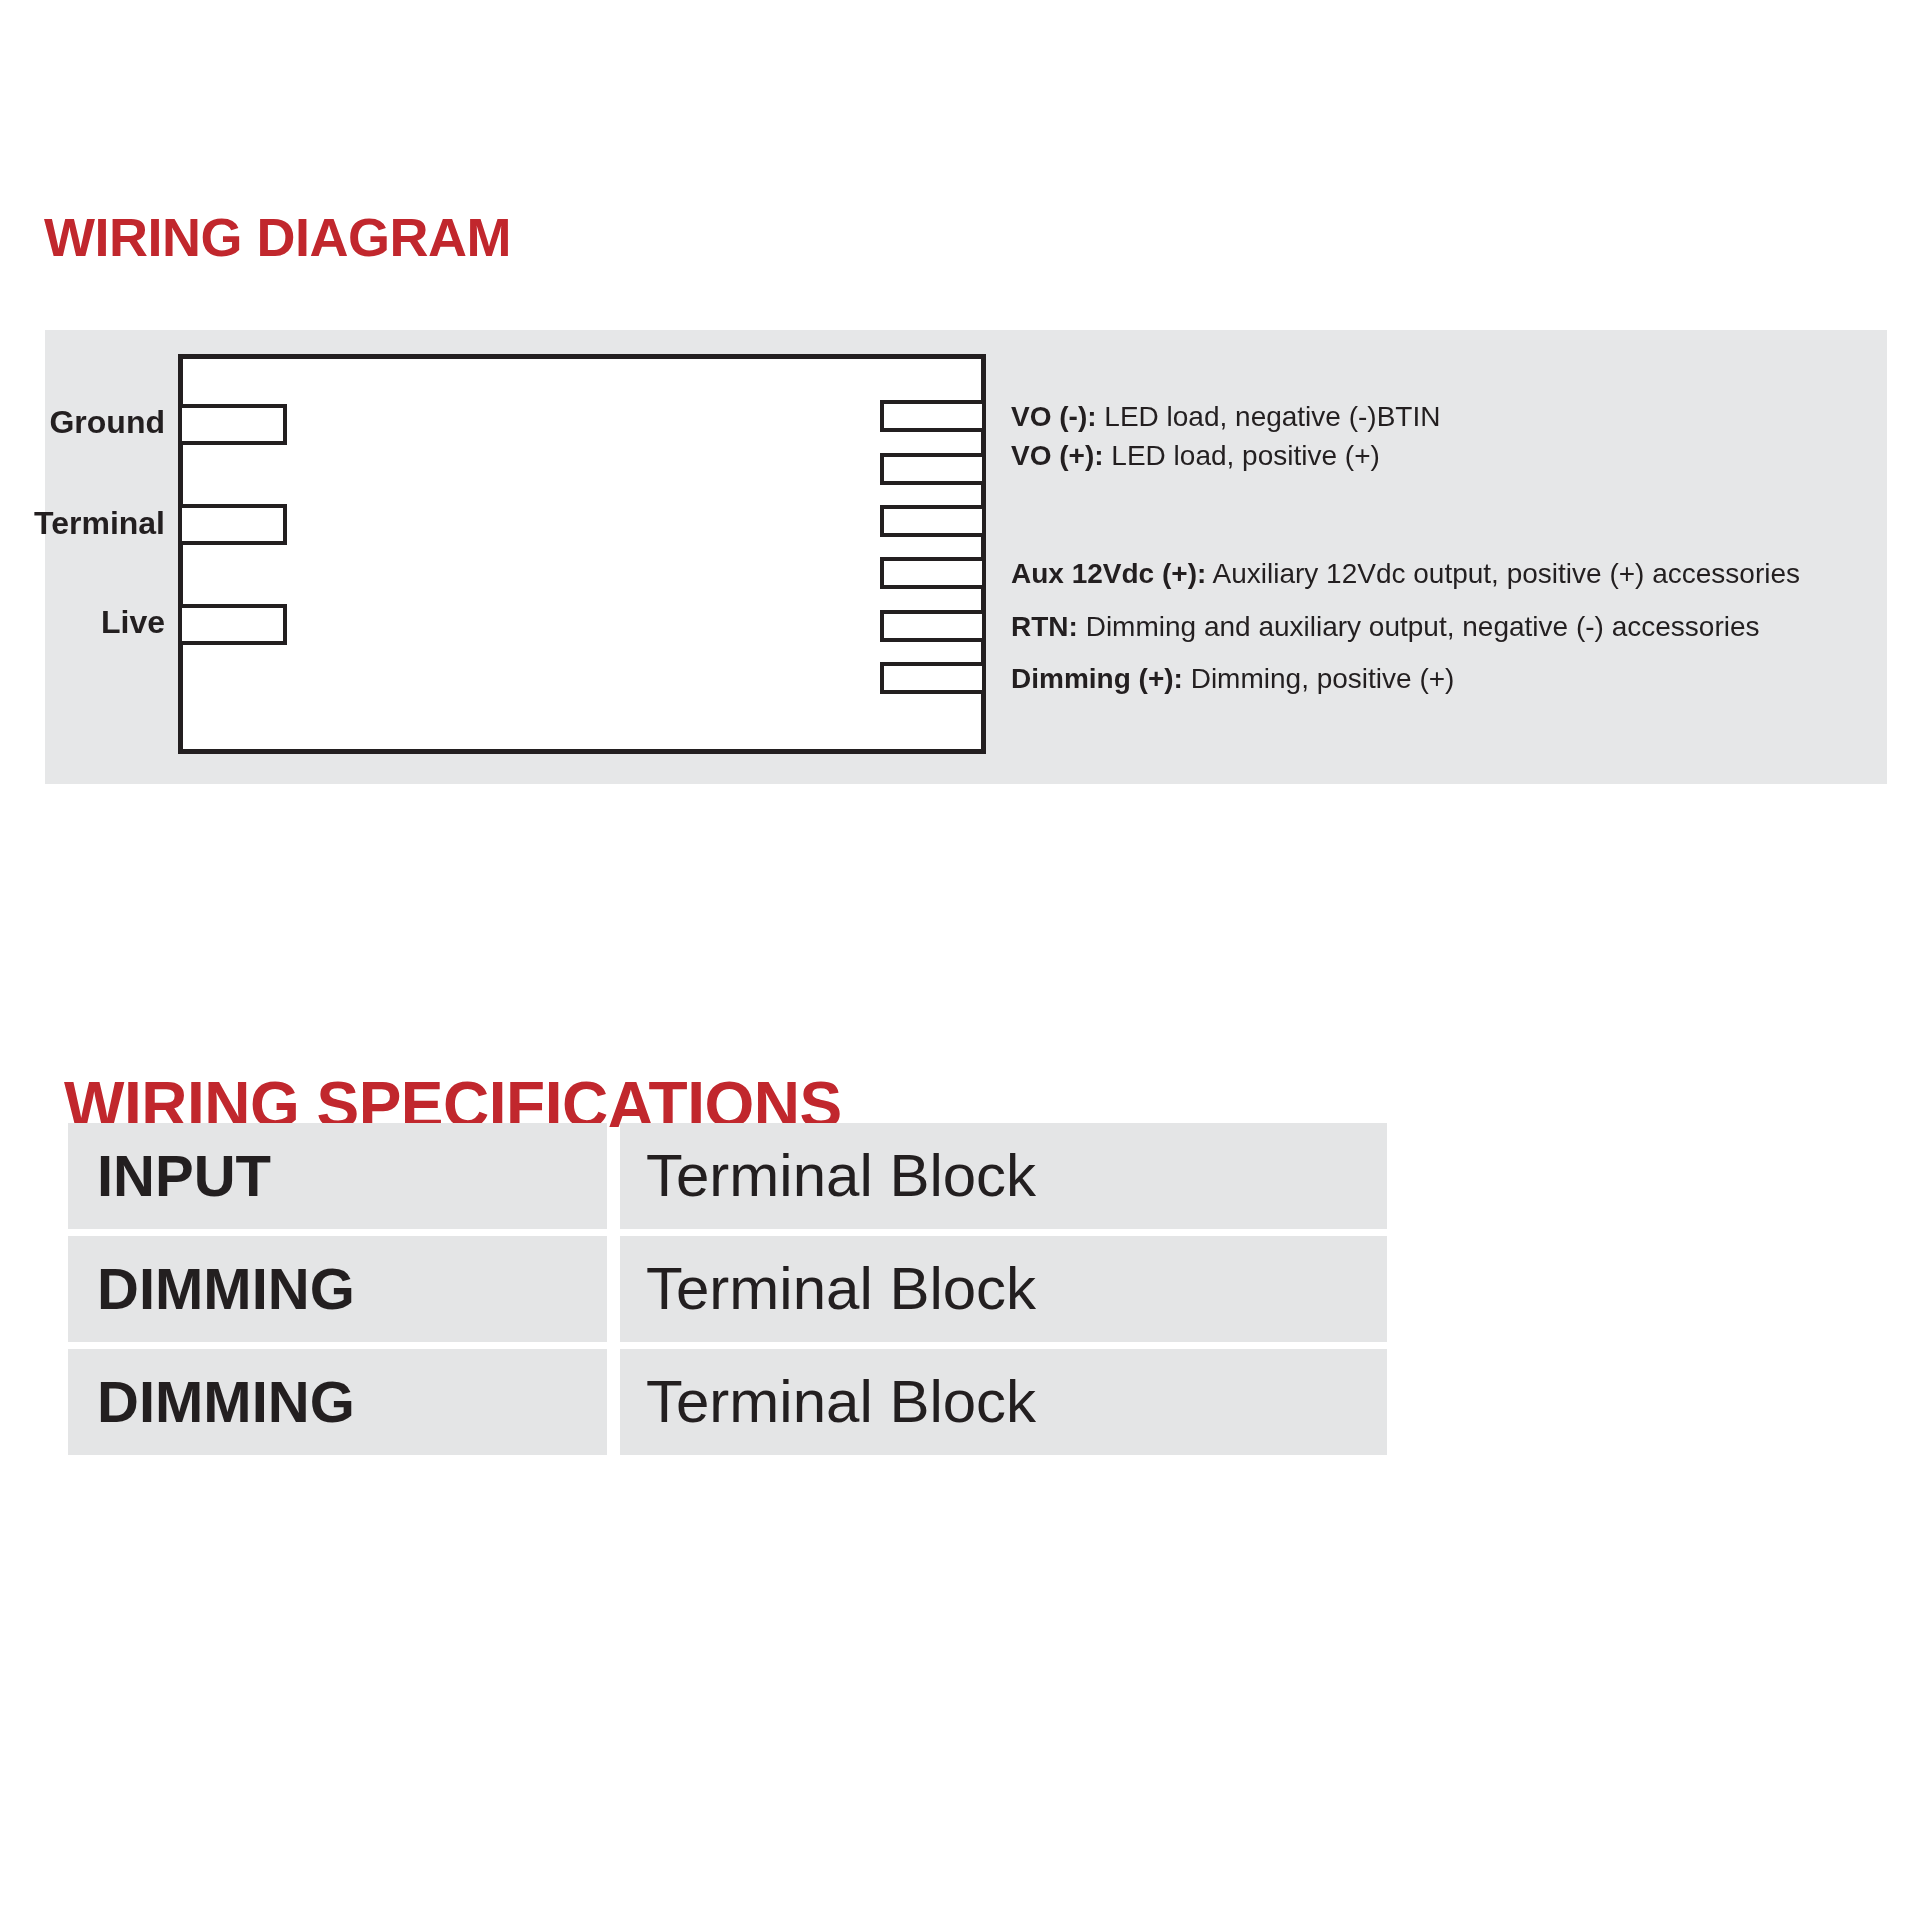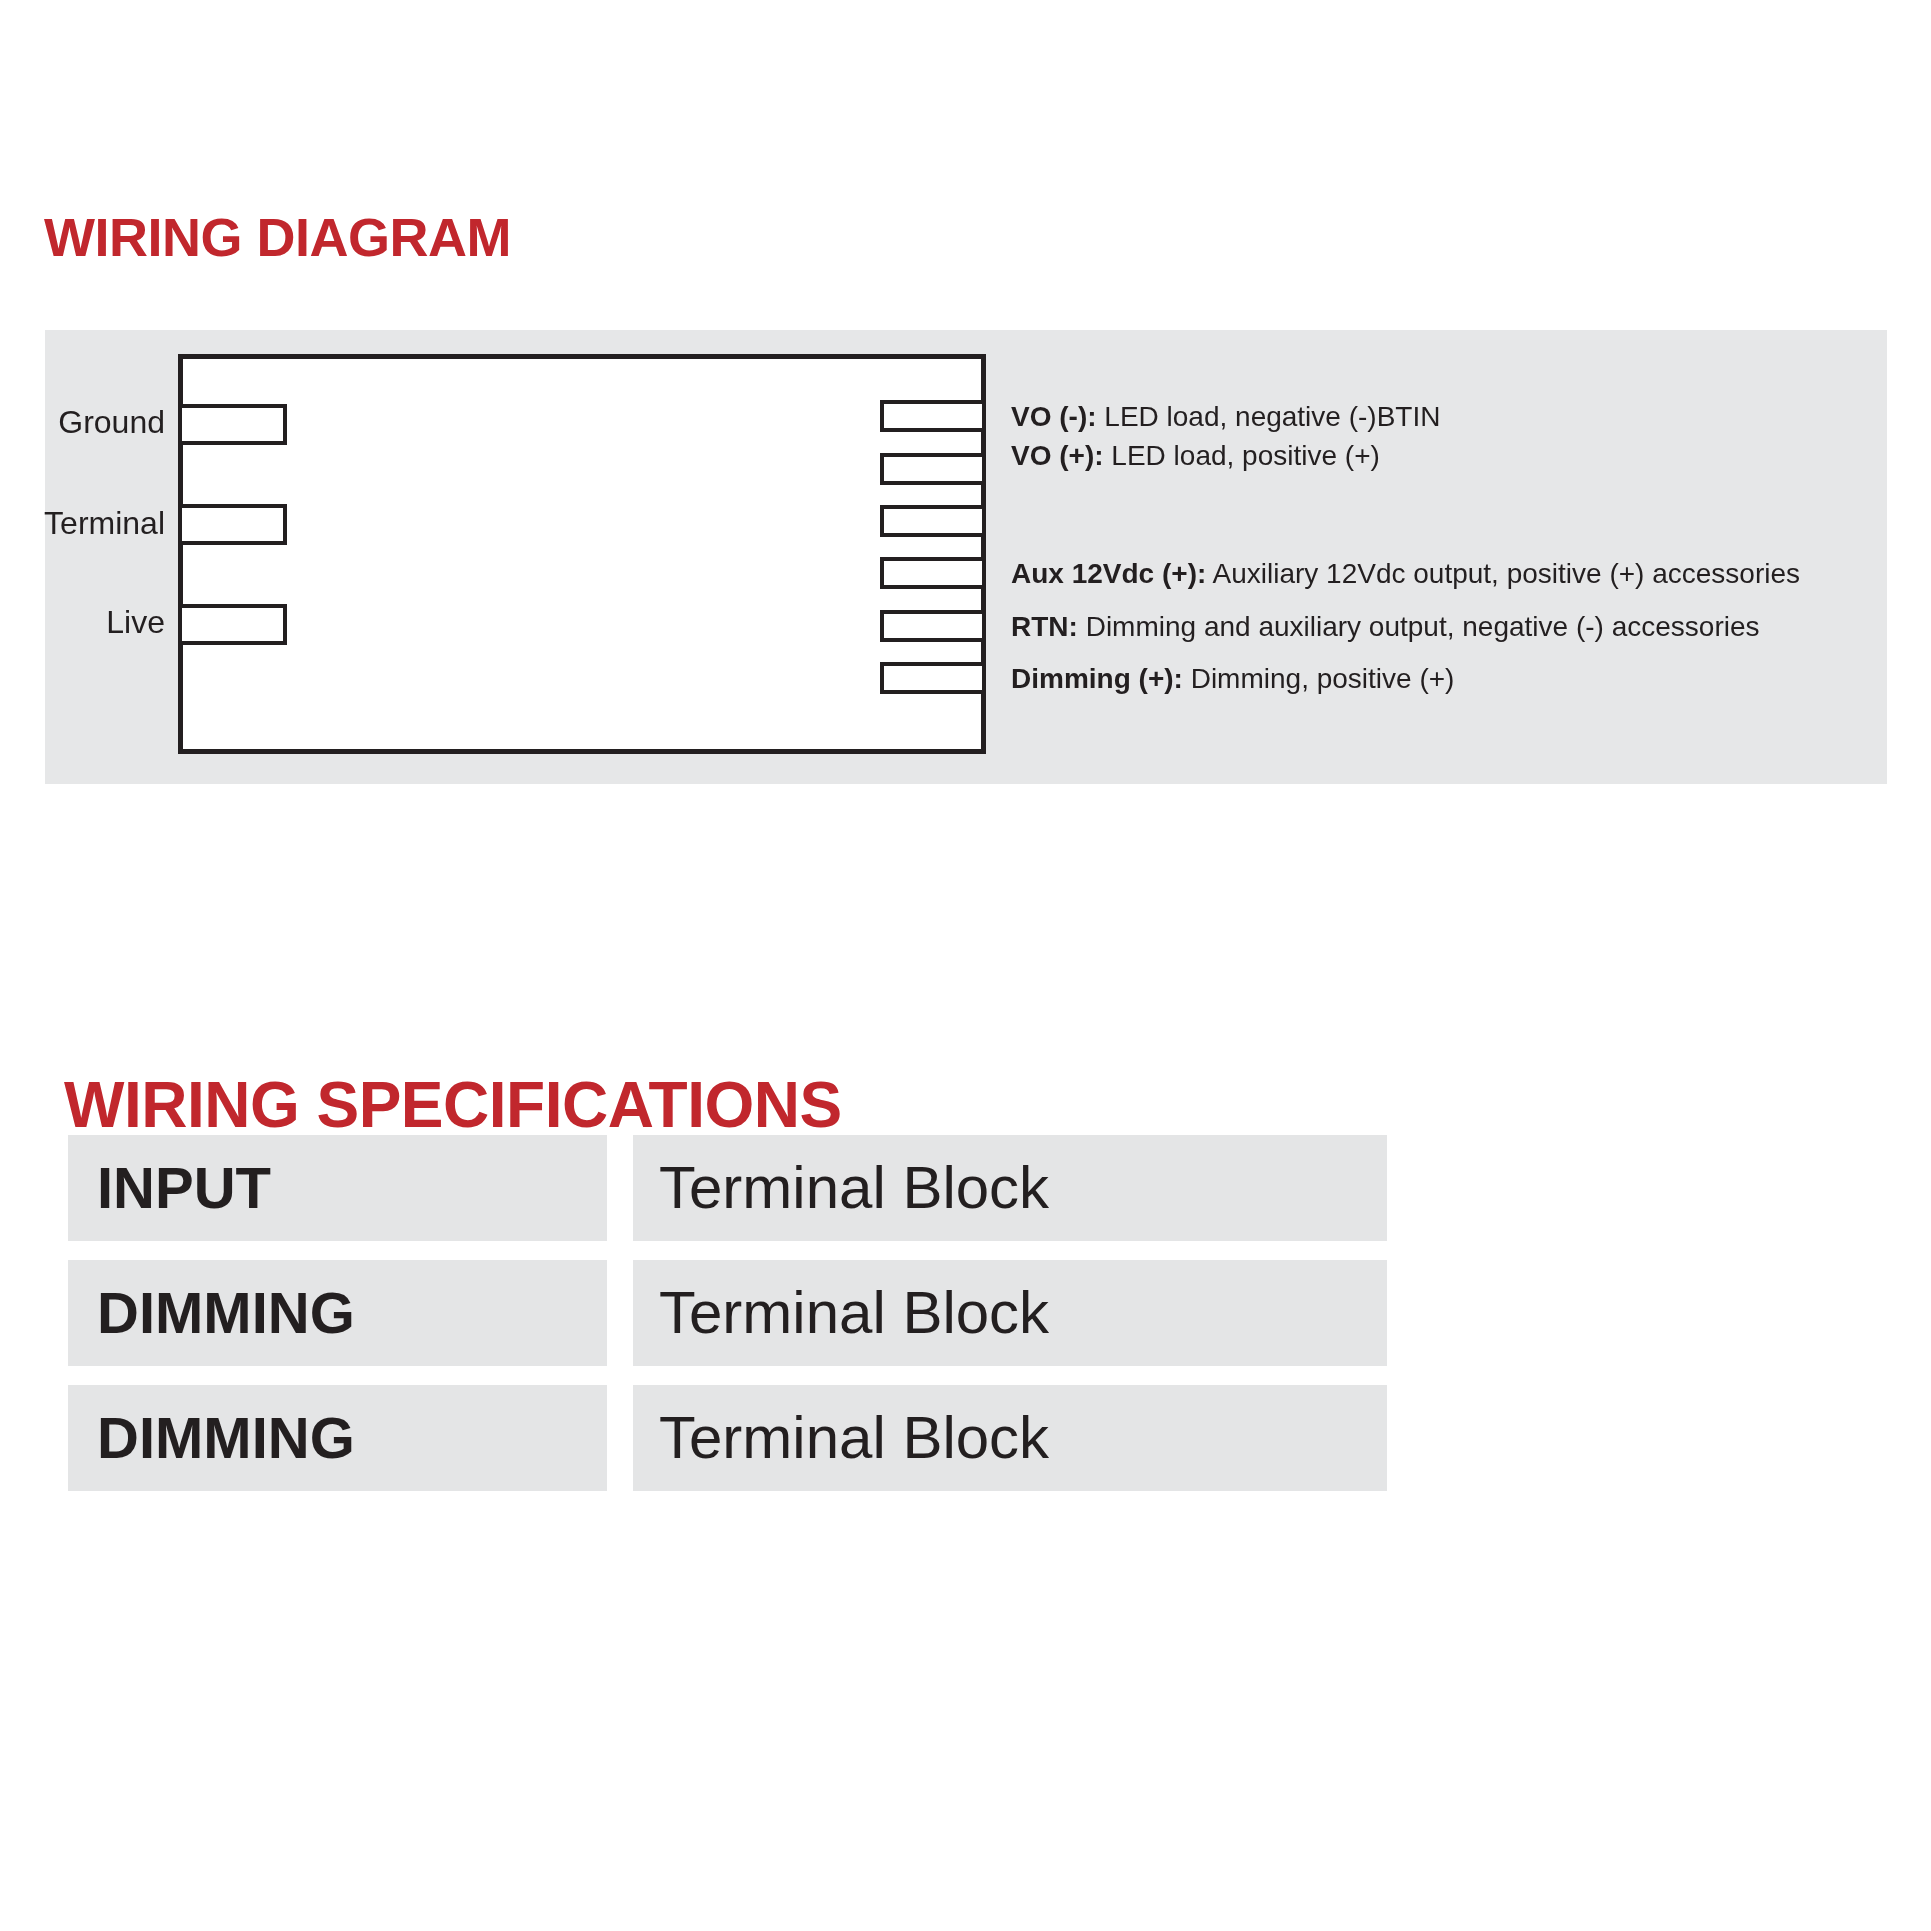--- a/index.html
+++ b/index.html
@@ -46,21 +46,21 @@
   .term-in{left:133px;width:109px;height:41px;}
   .term-out{left:835px;width:106px;height:32px;}
   .t-in-0{top:74px;}  .t-in-1{top:174px;}  .t-in-2{top:274px;}
   .t-out-0{top:70px;} .t-out-1{top:123px;} .t-out-2{top:175px;}
   .t-out-3{top:227px;} .t-out-4{top:280px;} .t-out-5{top:332px;}
 
   .in-label{
     position:absolute;
     right:1722px;
     height:39px;line-height:39px;
-    font-size:32px;font-weight:normal;
+    font-size:32px;font-weight:bold;
     white-space:nowrap;
     text-align:right;
   }
   .il-0{top:73px;} .il-1{top:174px;} .il-2{top:273px;}
 
   .out-label{
     position:absolute;
     left:966px;
     height:39px;line-height:39px;
     font-size:28px;
@@ -71,21 +71,21 @@
   .ol-3{top:224px;} .ol-4{top:277px;} .ol-5{top:329px;}
 
   
   .spec-table{
     position:absolute;
     left:68px;top:1123px;
     width:1319px;
     display:flex;flex-direction:column;gap:6.8px;
   }
   .spec-row{
-    display:flex;gap:26px;height:106px;margin-top:12px;
+    display:flex;gap:13px;height:106px;
   }
   .spec-name{
     width:539px;background:#E4E5E6;
     font-size:58px;font-weight:bold;
     line-height:106px;
     padding-left:29px;box-sizing:border-box;
     white-space:nowrap;
   }
   .spec-value{
     flex:1;background:#E4E5E6;

